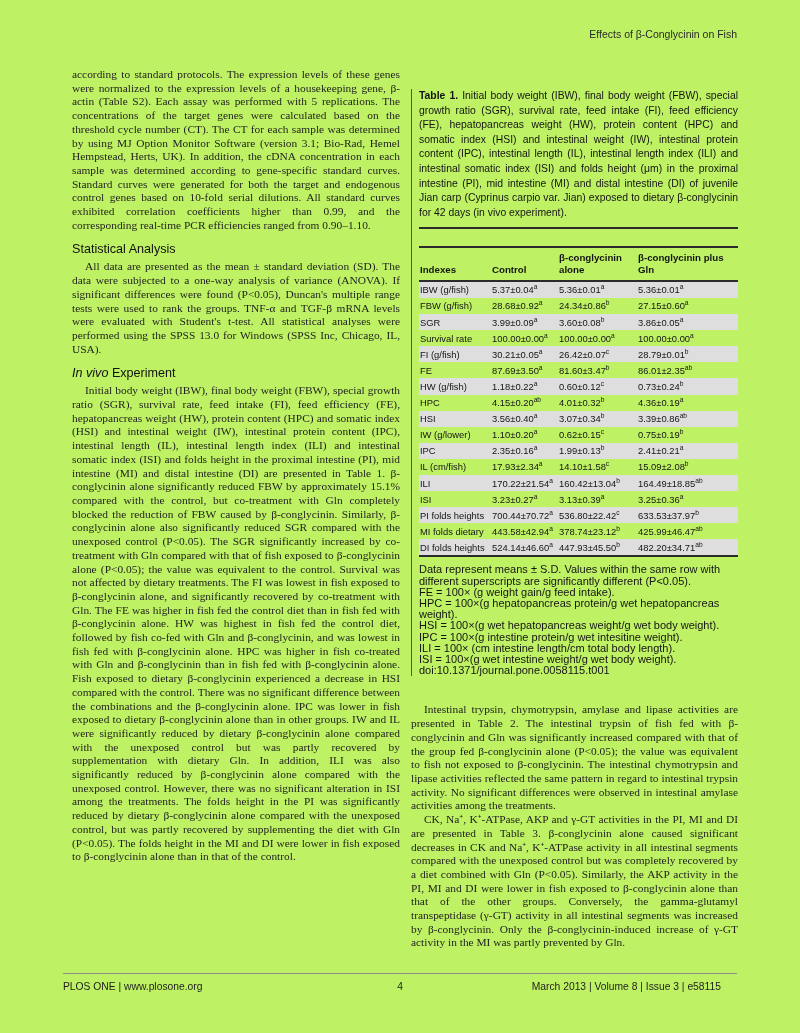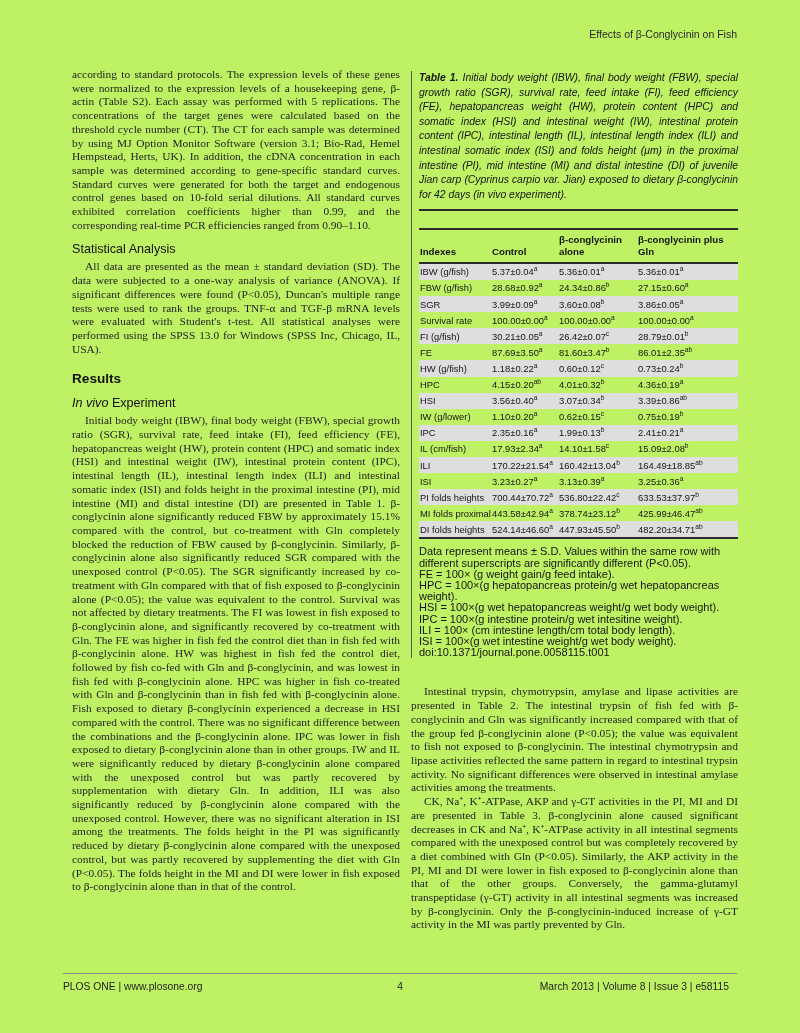--- a/index.html
+++ b/index.html
@@ -16,22 +16,22 @@
   p.body-text{margin:0;font-size:11.4px;line-height:13.7px;text-align:justify;}
   p.indent{text-indent:13px;}
   .head{font-family:"Liberation Sans",sans-serif;font-size:13.6px;font-weight:700;
         margin:15px 0 7px 0;color:#111;}
   .subhead{font-family:"Liberation Sans",sans-serif;font-size:12.6px;font-weight:400;
         margin:10px 0 4px 0;color:#111;}
   .subhead i{font-style:italic;}
 
   
   .table-block{border-left:1px solid #555;padding-left:7px;margin-bottom:27px;}
-  .caption{margin:3px 0 0 0;font-family:"Liberation Sans",sans-serif;
-        font-size:10.4px;line-height:14.6px;text-align:justify;color:#141414;font-style:italic;}
+  .caption{margin:21px 0 0 0;font-family:"Liberation Sans",sans-serif;
+        font-size:10.4px;line-height:14.6px;text-align:justify;color:#141414;}
   .caption b{font-weight:700;}
   .rule{background:#2b2b2b;height:2px;}
   .rule.caption-rule{margin-top:7px;}
   .rule.top-rule{margin-top:17px;}
   .rule.mid-rule{height:1.5px;}
   .thead{display:grid;grid-template-columns:72px 67px 79px 1fr;align-items:end;
         font-family:"Liberation Sans",sans-serif;font-weight:700;font-size:9.7px;
         line-height:11.5px;padding:4px 0 5px 0;color:#141414;}
   .tbody{}
   .trow{display:grid;grid-template-columns:72px 67px 79px 1fr;align-items:center;
@@ -42,34 +42,33 @@
   .footnotes{margin-top:7px;font-family:"Liberation Sans",sans-serif;
         font-size:11px;line-height:11.2px;color:#141414;}
   .footnotes div{margin:0;}
   .doi{font-family:"Liberation Sans",sans-serif;font-size:11px;line-height:11.2px;color:#141414;}
 
   .footer-rule{position:absolute;left:63px;width:674px;top:973px;height:1px;background:#8a8a8a;}
   .footer{position:absolute;left:63px;width:674px;top:981px;
         font-family:"Liberation Sans",sans-serif;font-size:10.3px;color:#1e1e1e;}
   .footer .fleft{position:absolute;left:0;}
   .footer .fcenter{position:absolute;left:0;right:0;text-align:center;}
-  .footer .fright{position:absolute;right:8px;padding-left:36px;}
+  .footer .fright{position:absolute;right:16px;padding-left:36px;}
 </style>
 </head>
 <body>
 
 <div class="page">
 
   <div class="running-head">Effects of β-Conglycinin on Fish</div>
 
   <div class="col col-left">
     <p class="body-text">according to standard protocols. The expression levels of these genes were normalized to the expression levels of a housekeeping gene, β-actin (Table S2). Each assay was performed with 5 replications. The concentrations of the target genes were calculated based on the threshold cycle number (CT). The CT for each sample was determined by using MJ Option Monitor Software (version 3.1; Bio-Rad, Hemel Hempstead, Herts, UK). In addition, the cDNA concentration in each sample was determined according to gene-specific standard curves. Standard curves were generated for both the target and endogenous control genes based on 10-fold serial dilutions. All standard curves exhibited correlation coefficients higher than 0.99, and the corresponding real-time PCR efficiencies ranged from 0.90–1.10.</p>
     <h3 class="subhead">Statistical Analysis</h3>
     <p class="body-text indent">All data are presented as the mean ± standard deviation (SD). The data were subjected to a one-way analysis of variance (ANOVA). If significant differences were found (P&lt;0.05), Duncan's multiple range tests were used to rank the groups. TNF-α and TGF-β mRNA levels were evaluated with Student's t-test. All statistical analyses were performed using the SPSS 13.0 for Windows (SPSS Inc, Chicago, IL, USA).</p>
-    <h2 class="head">Results</h2>
     <h3 class="subhead"><i>In vivo</i><span> Experiment</span></h3>
     <p class="body-text indent">Initial body weight (IBW), final body weight (FBW), special growth ratio (SGR), survival rate, feed intake (FI), feed efficiency (FE), hepatopancreas weight (HW), protein content (HPC) and somatic index (HSI) and intestinal weight (IW), intestinal protein content (IPC), intestinal length (IL), intestinal length index (ILI) and intestinal somatic index (ISI) and folds height in the proximal intestine (PI), mid intestine (MI) and distal intestine (DI) are presented in Table 1. β-conglycinin alone significantly reduced FBW by approximately 15.1% compared with the control, but co-treatment with Gln completely blocked the reduction of FBW caused by β-conglycinin. Similarly, β-conglycinin alone also significantly reduced SGR compared with the unexposed control (P&lt;0.05). The SGR significantly increased by co-treatment with Gln compared with that of fish exposed to β-conglycinin alone (P&lt;0.05); the value was equivalent to the control. Survival was not affected by dietary treatments. The FI was lowest in fish exposed to β-conglycinin alone, and significantly recovered by co-treatment with Gln. The FE was higher in fish fed the control diet than in fish fed with β-conglycinin alone. HW was highest in fish fed the control diet, followed by fish co-fed with Gln and β-conglycinin, and was lowest in fish fed with β-conglycinin alone. HPC was higher in fish co-treated with Gln and β-conglycinin than in fish fed with β-conglycinin alone. Fish exposed to dietary β-conglycinin experienced a decrease in HSI compared with the control. There was no significant difference between the combinations and the β-conglycinin alone. IPC was lower in fish exposed to dietary β-conglycinin alone than in other groups. IW and IL were significantly reduced by dietary β-conglycinin alone compared with the unexposed control but was partly recovered by supplementation with dietary Gln. In addition, ILI was also significantly reduced by β-conglycinin alone compared with the unexposed control. However, there was no significant alteration in ISI among the treatments. The folds height in the PI was significantly reduced by dietary β-conglycinin alone compared with the unexposed control, but was partly recovered by supplementing the diet with Gln (P&lt;0.05). The folds height in the MI and DI were lower in fish exposed to β-conglycinin alone than in that of the control.</p>
   </div>
 
   <div class="col col-right">
     <div class="table-block">
       <p class="caption"><b>Table 1.</b><span> Initial body weight (IBW), final body weight (FBW), special growth ratio (SGR), survival rate, feed intake (FI), feed efficiency (FE), hepatopancreas weight (HW), protein content (HPC) and somatic index (HSI) and intestinal weight (IW), intestinal protein content (IPC), intestinal length (IL), intestinal length index (ILI) and intestinal somatic index (ISI) and folds height (μm) in the proximal intestine (PI), mid intestine (MI) and distal intestine (DI) of juvenile Jian carp (Cyprinus carpio var. Jian) exposed to dietary β-conglycinin for 42 days (in vivo experiment).</span></p>
       <div class="rule caption-rule"></div>
       <div class="rule top-rule"></div>
       <div class="thead">
@@ -164,21 +163,21 @@
             <div class="tcell">3.13±0.39<sup>a</sup></div>
             <div class="tcell">3.25±0.36<sup>a</sup></div>
           </div>
           <div class="trow">
             <div class="tcell">PI folds heights</div>
             <div class="tcell">700.44±70.72<sup>a</sup></div>
             <div class="tcell">536.80±22.42<sup>c</sup></div>
             <div class="tcell">633.53±37.97<sup>b</sup></div>
           </div>
           <div class="trow">
-            <div class="tcell">MI folds proximal</div>
+            <div class="tcell">MI folds dietary</div>
             <div class="tcell">443.58±42.94<sup>a</sup></div>
             <div class="tcell">378.74±23.12<sup>b</sup></div>
             <div class="tcell">425.99±46.47<sup>ab</sup></div>
           </div>
           <div class="trow">
             <div class="tcell">DI folds heights</div>
             <div class="tcell">524.14±46.60<sup>a</sup></div>
             <div class="tcell">447.93±45.50<sup>b</sup></div>
             <div class="tcell">482.20±34.71<sup>ab</sup></div>
           </div>

